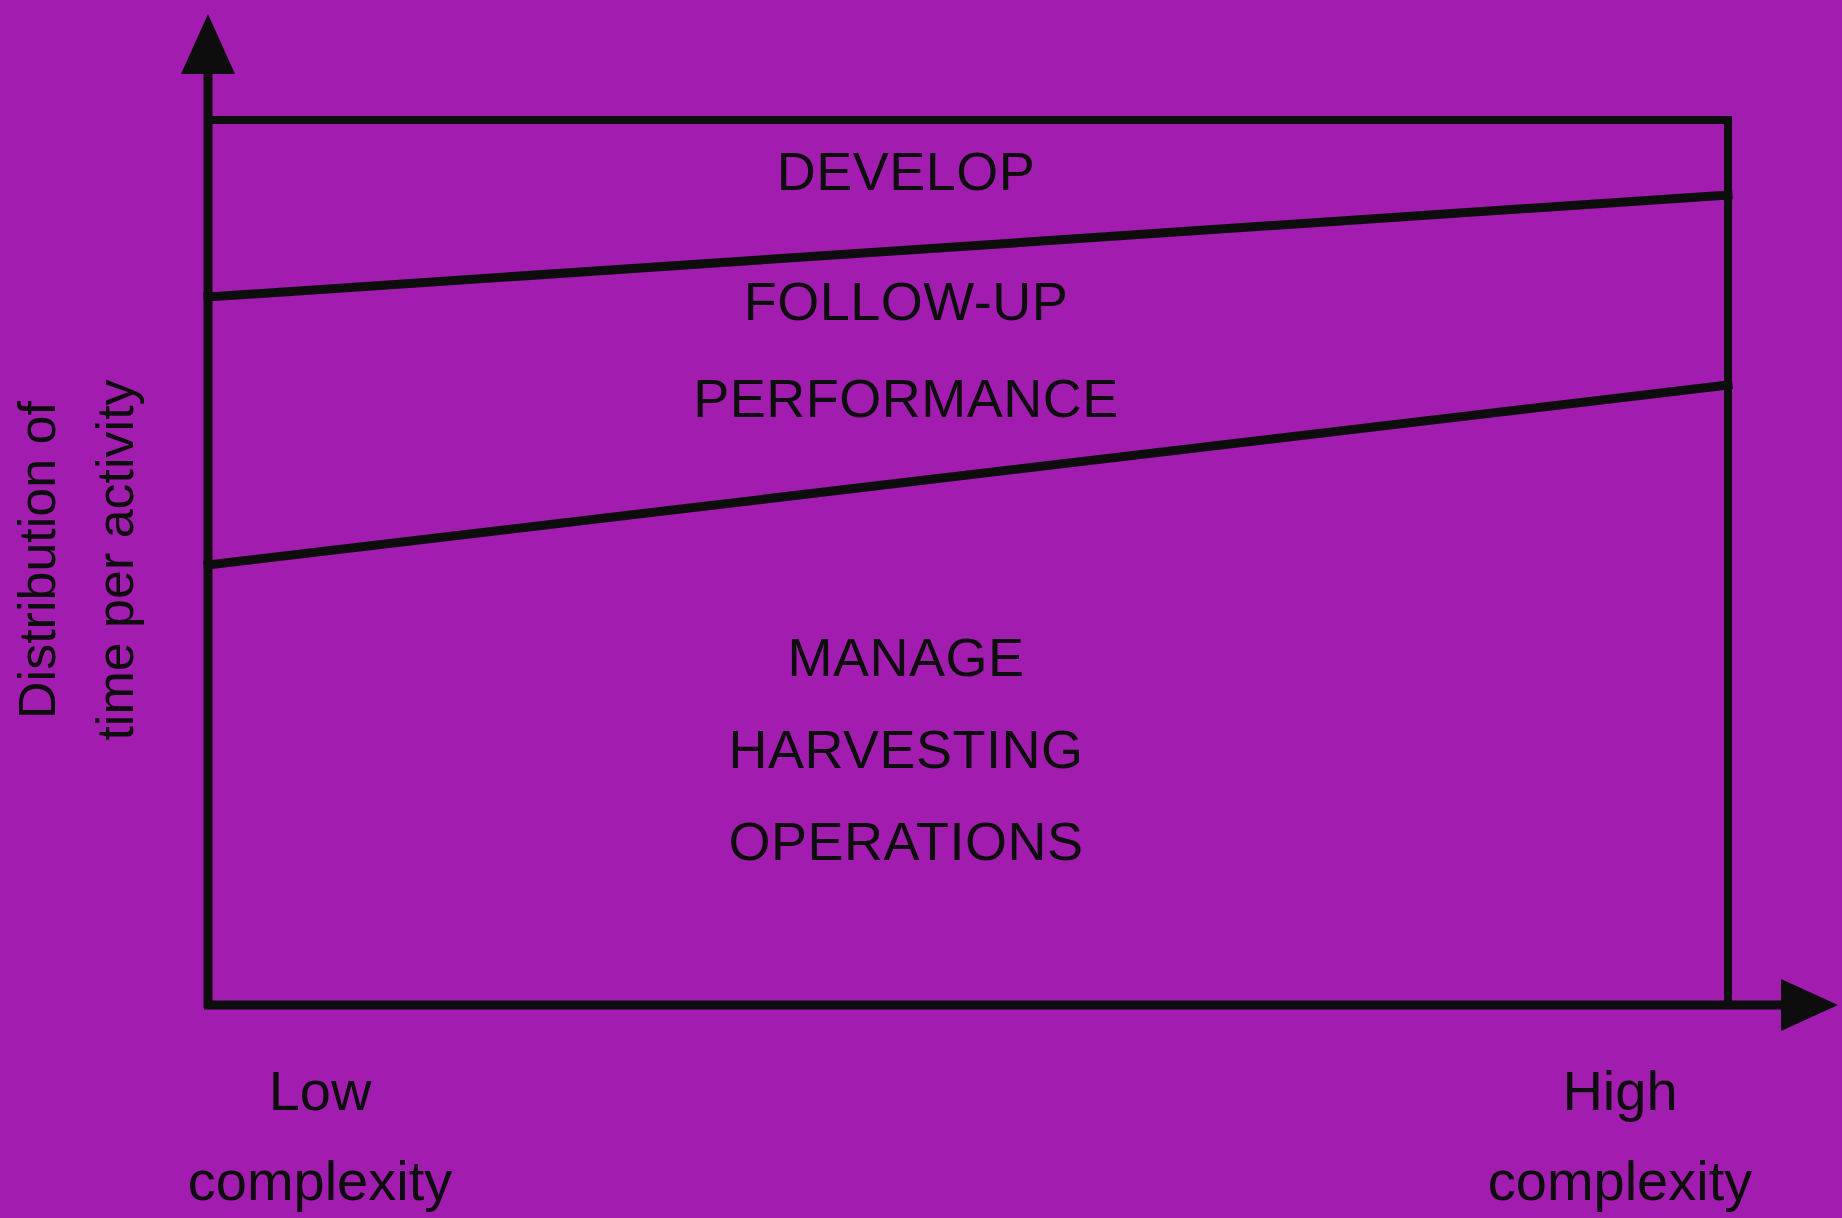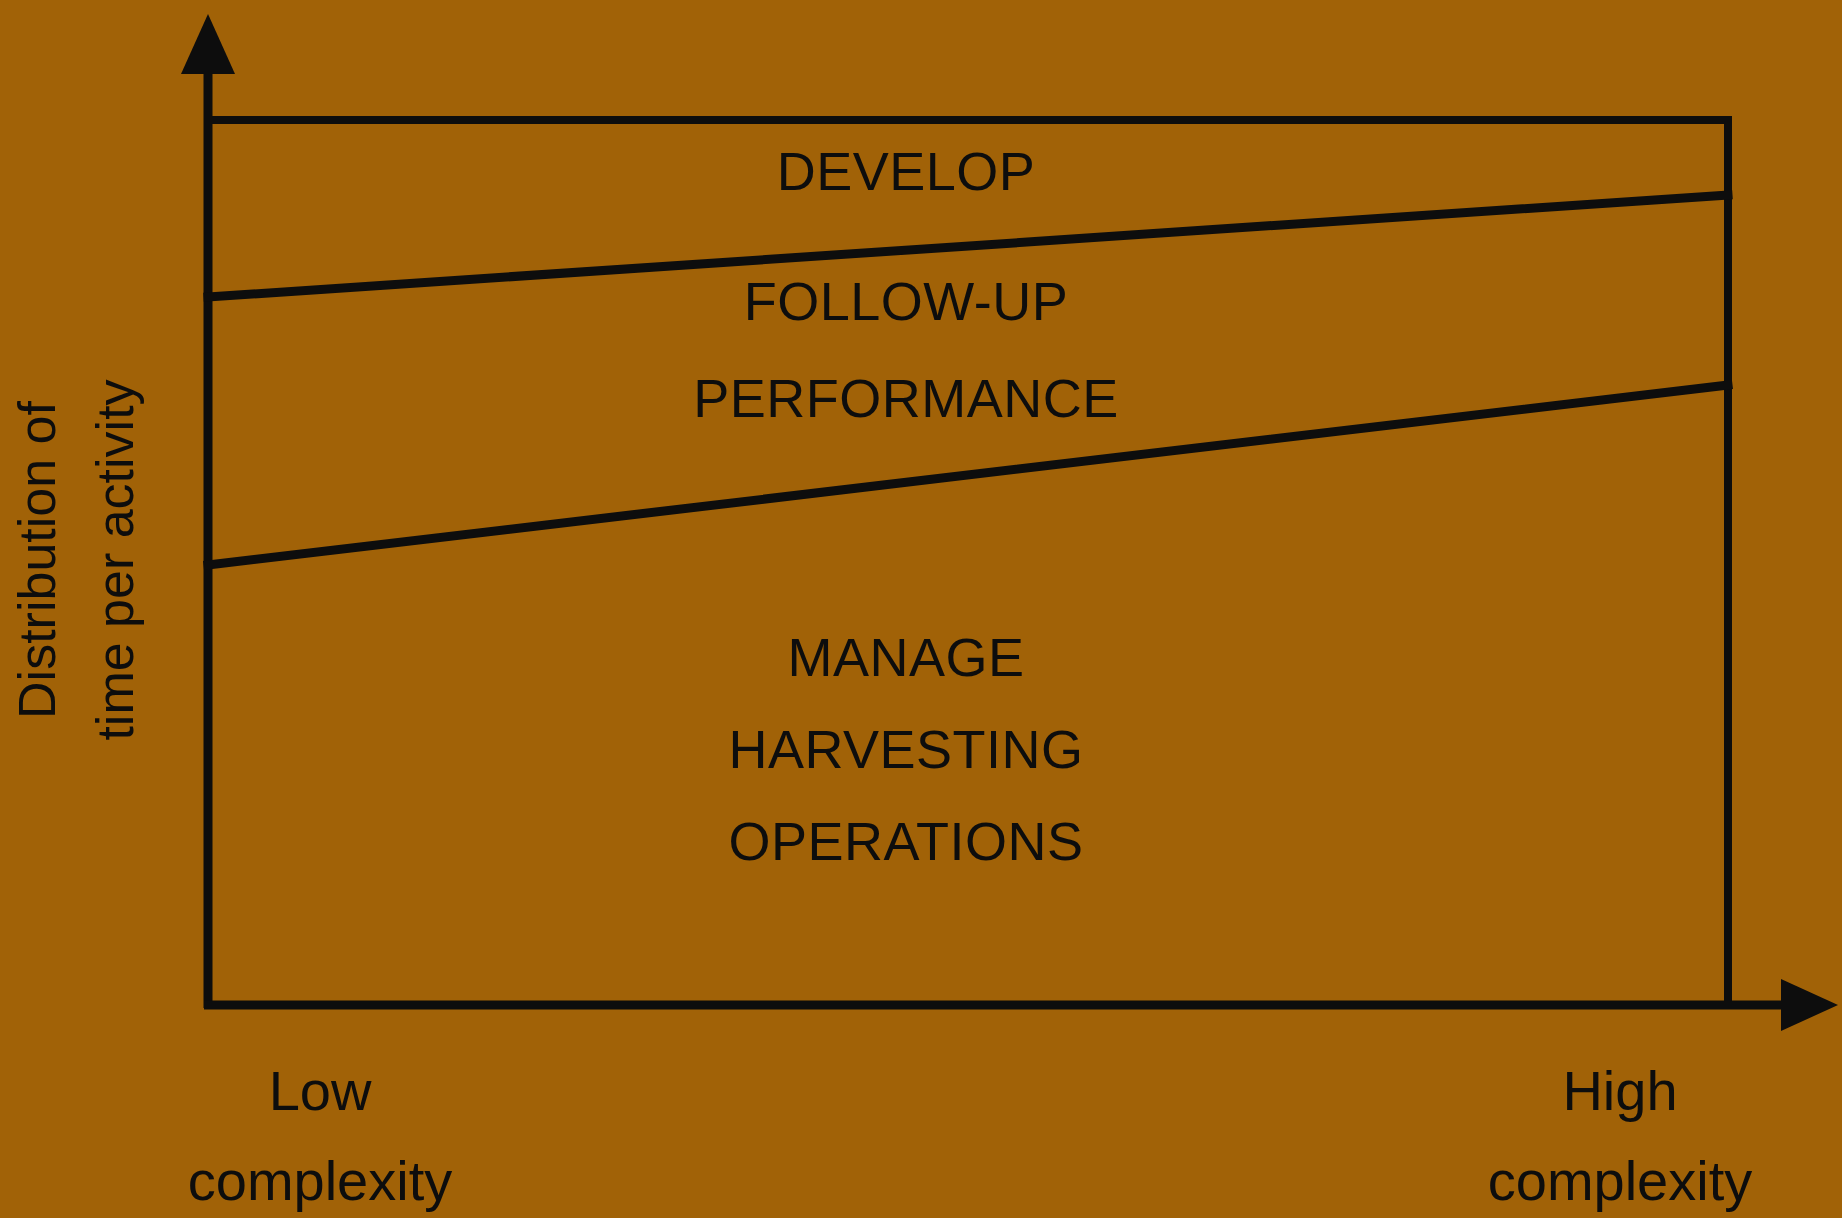--- a/index.html
+++ b/index.html
@@ -8,21 +8,21 @@
     background: #ffffff;
   }
   body {
     font-family: "Liberation Sans", sans-serif;
     -webkit-font-smoothing: antialiased;
   }
   #stage {
     position: relative;
     width: 1842px;
     height: 1218px;
-    background: #a16207;
+    background: #a21caf;
     overflow: hidden;
   }
   #chart-svg {
     position: absolute;
     left: 0;
     top: 0;
     width: 1842px;
     height: 1218px;
     display: block;
   }

